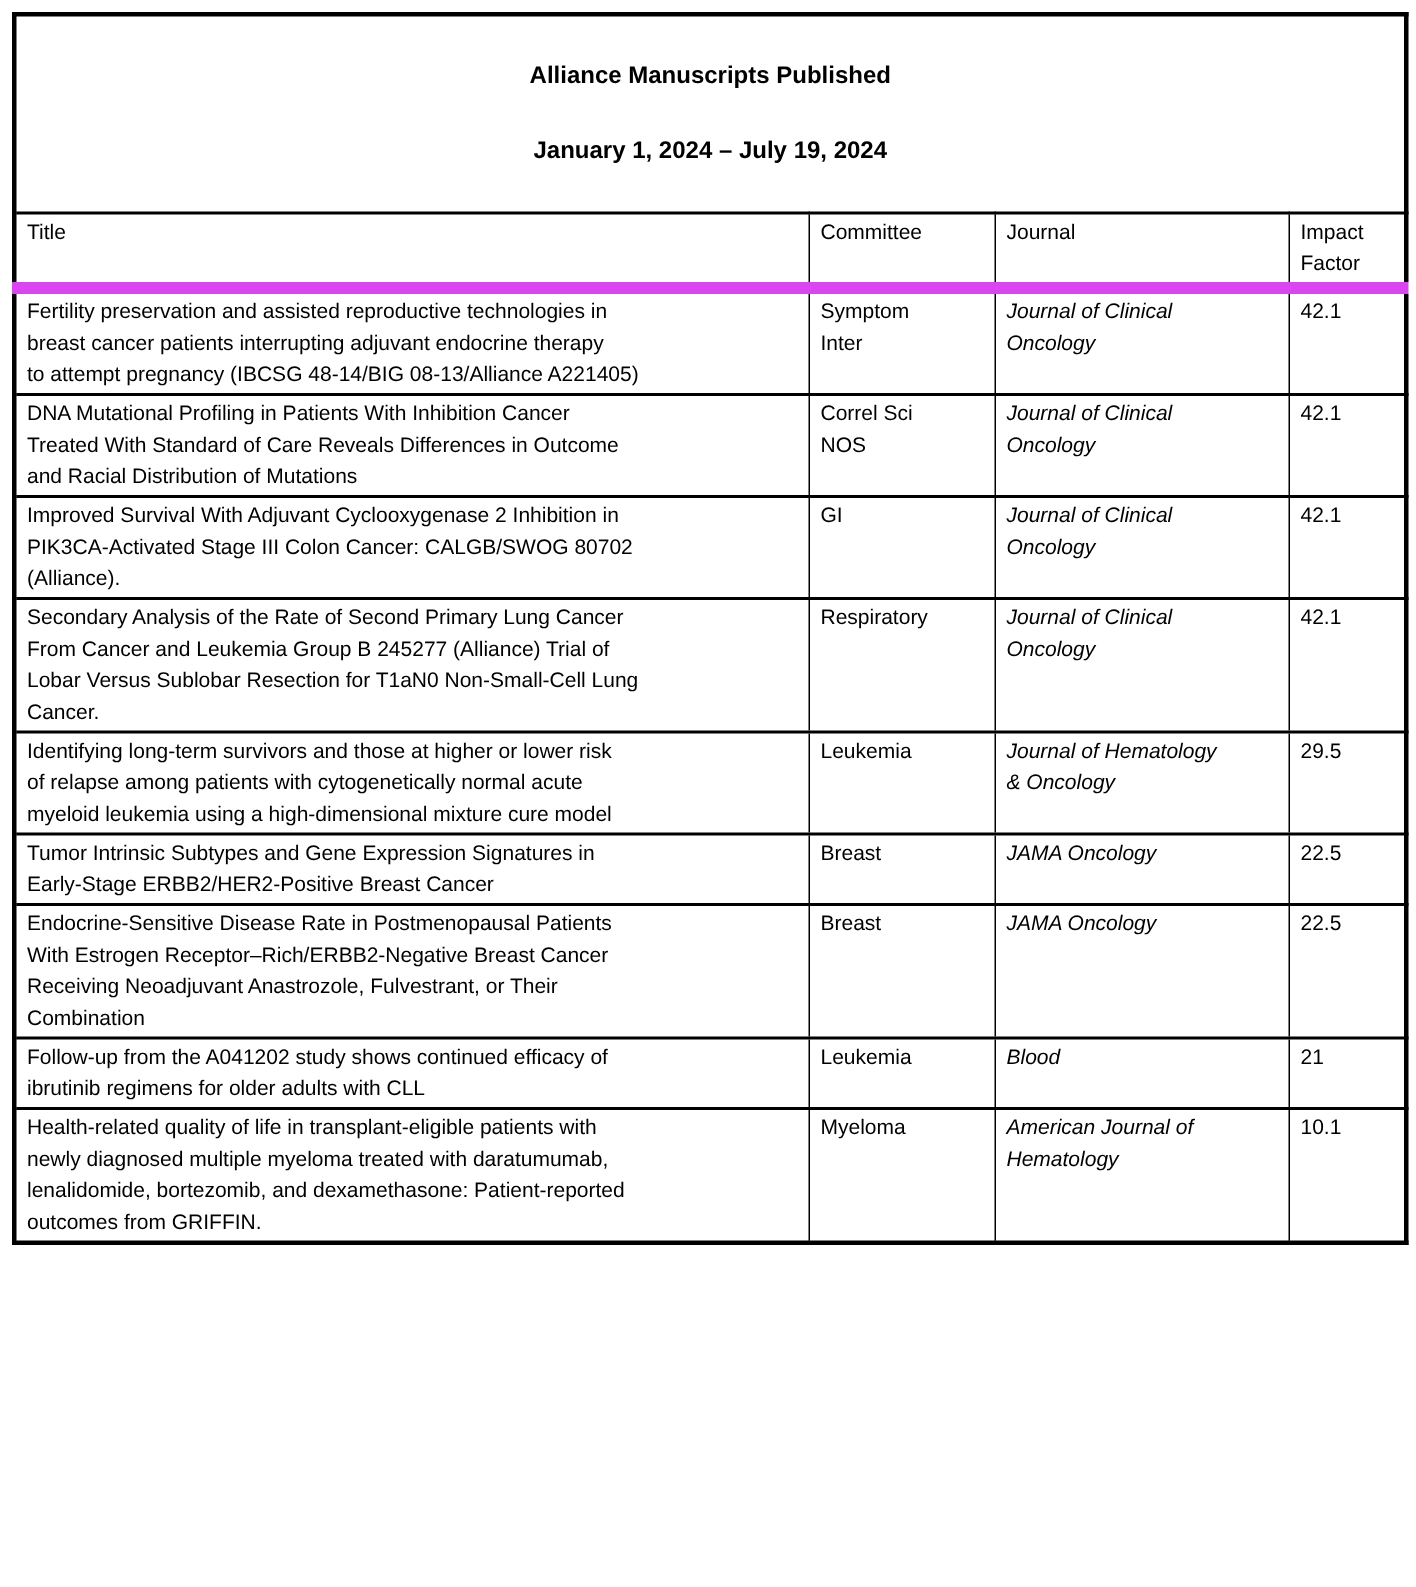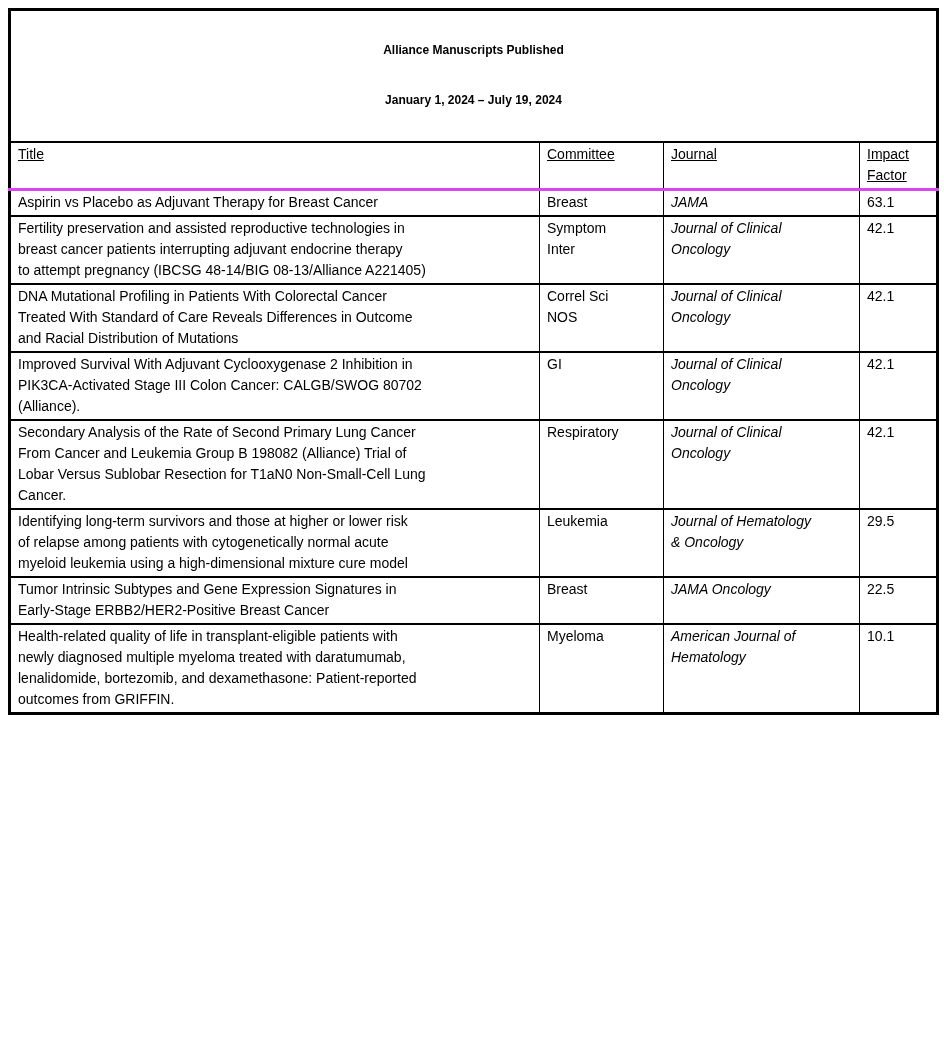--- a/index.html
+++ b/index.html
@@ -36,28 +36,27 @@
     padding: 1px 7px 2px 7px;
     white-space: pre-line;
     overflow: hidden;
   }
   td.title-block {
     text-align: center;
     border-bottom: 2px solid #000;
     padding: 4px 7px 5px 7px;
   }
   .doc-title, .doc-dates {
-    font-size: 12px;
+    font-size: 16px;
     font-weight: bold;
     line-height: 29px;
     white-space: nowrap;
   }
   tr.col-headers th {
-    border-bottom: 3px solid #d946ef;
-    text-decoration: underline;
+    border-bottom: 8px solid #d946ef;
   }
   td.journal-cell {
     font-style: italic;
   }
 </style>
 </head>
 <body>
 
 <div class="page">
   <table class="manuscripts">
@@ -75,42 +74,36 @@
         </td>
       </tr>
       <tr class="col-headers">
         <th>Title</th>
         <th>Committee</th>
         <th>Journal</th>
         <th>Impact Factor</th>
       </tr>
     </thead>
     <tbody>
-  <tr>
-    <td class="title-cell">Aspirin vs Placebo as Adjuvant Therapy for Breast Cancer</td>
-    <td class="committee-cell">Breast</td>
-    <td class="journal-cell">JAMA</td>
-    <td class="impact-cell">63.1</td>
-  </tr>
 
 
   <tr>
     <td class="title-cell">Fertility preservation and assisted reproductive technologies in
 breast cancer patients interrupting adjuvant endocrine therapy
 to attempt pregnancy (IBCSG 48-14/BIG 08-13/Alliance A221405)</td>
     <td class="committee-cell">Symptom
 Inter</td>
     <td class="journal-cell">Journal of Clinical
 Oncology</td>
     <td class="impact-cell">42.1</td>
   </tr>
 
 
   <tr>
-    <td class="title-cell">DNA Mutational Profiling in Patients With Colorectal Cancer
+    <td class="title-cell">DNA Mutational Profiling in Patients With Inhibition Cancer
 Treated With Standard of Care Reveals Differences in Outcome
 and Racial Distribution of Mutations</td>
     <td class="committee-cell">Correl Sci
 NOS</td>
     <td class="journal-cell">Journal of Clinical
 Oncology</td>
     <td class="impact-cell">42.1</td>
   </tr>
 
   <tr>
@@ -118,21 +111,21 @@
 PIK3CA-Activated Stage III Colon Cancer: CALGB/SWOG 80702
 (Alliance).</td>
     <td class="committee-cell">GI</td>
     <td class="journal-cell">Journal of Clinical
 Oncology</td>
     <td class="impact-cell">42.1</td>
   </tr>
 
   <tr>
     <td class="title-cell">Secondary Analysis of the Rate of Second Primary Lung Cancer
-From Cancer and Leukemia Group B 198082 (Alliance) Trial of
+From Cancer and Leukemia Group B 245277 (Alliance) Trial of
 Lobar Versus Sublobar Resection for T1aN0 Non-Small-Cell Lung
 Cancer.</td>
     <td class="committee-cell">Respiratory</td>
     <td class="journal-cell">Journal of Clinical
 Oncology</td>
     <td class="impact-cell">42.1</td>
   </tr>
 
   <tr>
     <td class="title-cell">Identifying long-term survivors and those at higher or lower risk
@@ -145,21 +138,37 @@
   </tr>
 
   <tr>
     <td class="title-cell">Tumor Intrinsic Subtypes and Gene Expression Signatures in
 Early-Stage ERBB2/HER2-Positive Breast Cancer</td>
     <td class="committee-cell">Breast</td>
     <td class="journal-cell">JAMA Oncology</td>
     <td class="impact-cell">22.5</td>
   </tr>
 
+  <tr>
+    <td class="title-cell">Endocrine-Sensitive Disease Rate in Postmenopausal Patients
+With Estrogen Receptor–Rich/ERBB2-Negative Breast Cancer
+Receiving Neoadjuvant Anastrozole, Fulvestrant, or Their
+Combination</td>
+    <td class="committee-cell">Breast</td>
+    <td class="journal-cell">JAMA Oncology</td>
+    <td class="impact-cell">22.5</td>
+  </tr>
 
+  <tr>
+    <td class="title-cell">Follow-up from the A041202 study shows continued efficacy of
+ibrutinib regimens for older adults with CLL</td>
+    <td class="committee-cell">Leukemia</td>
+    <td class="journal-cell">Blood</td>
+    <td class="impact-cell">21</td>
+  </tr>
 
 
 
   <tr>
     <td class="title-cell">Health-related quality of life in transplant-eligible patients with
 newly diagnosed multiple myeloma treated with daratumumab,
 lenalidomide, bortezomib, and dexamethasone: Patient-reported
 outcomes from GRIFFIN.</td>
     <td class="committee-cell">Myeloma</td>
     <td class="journal-cell">American Journal of

